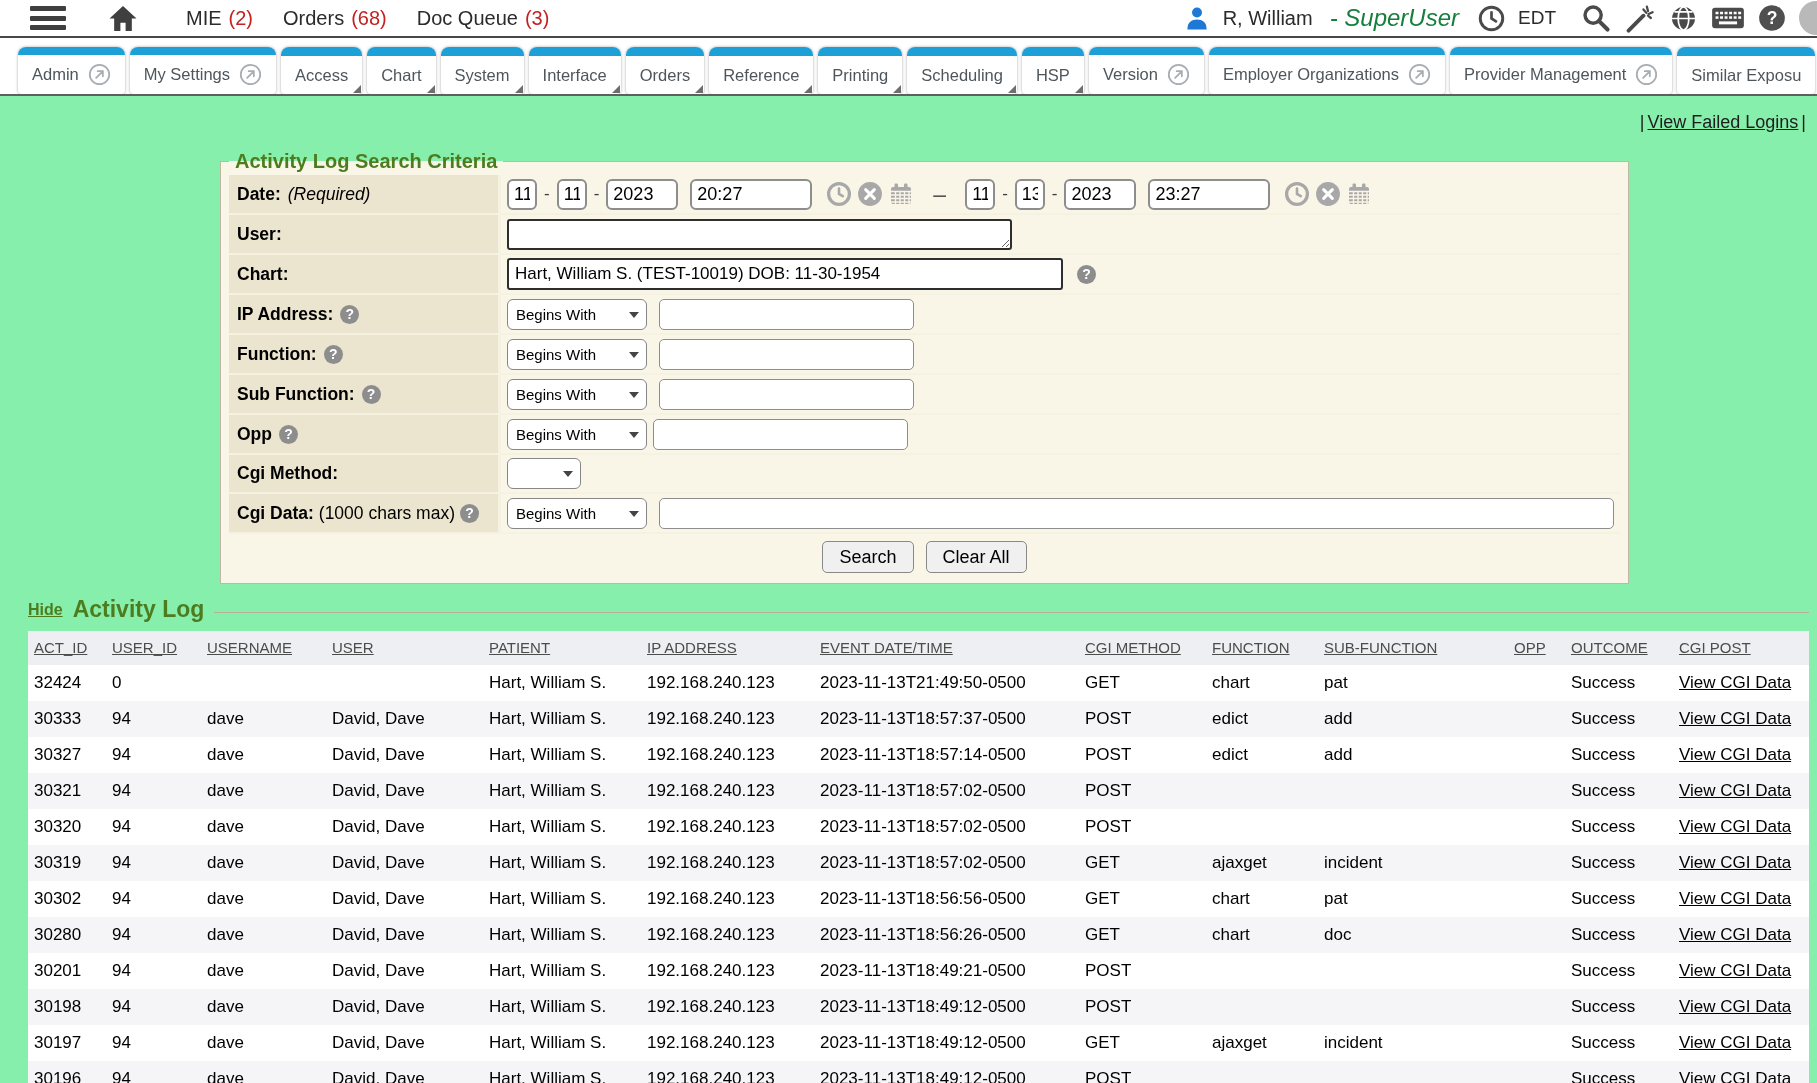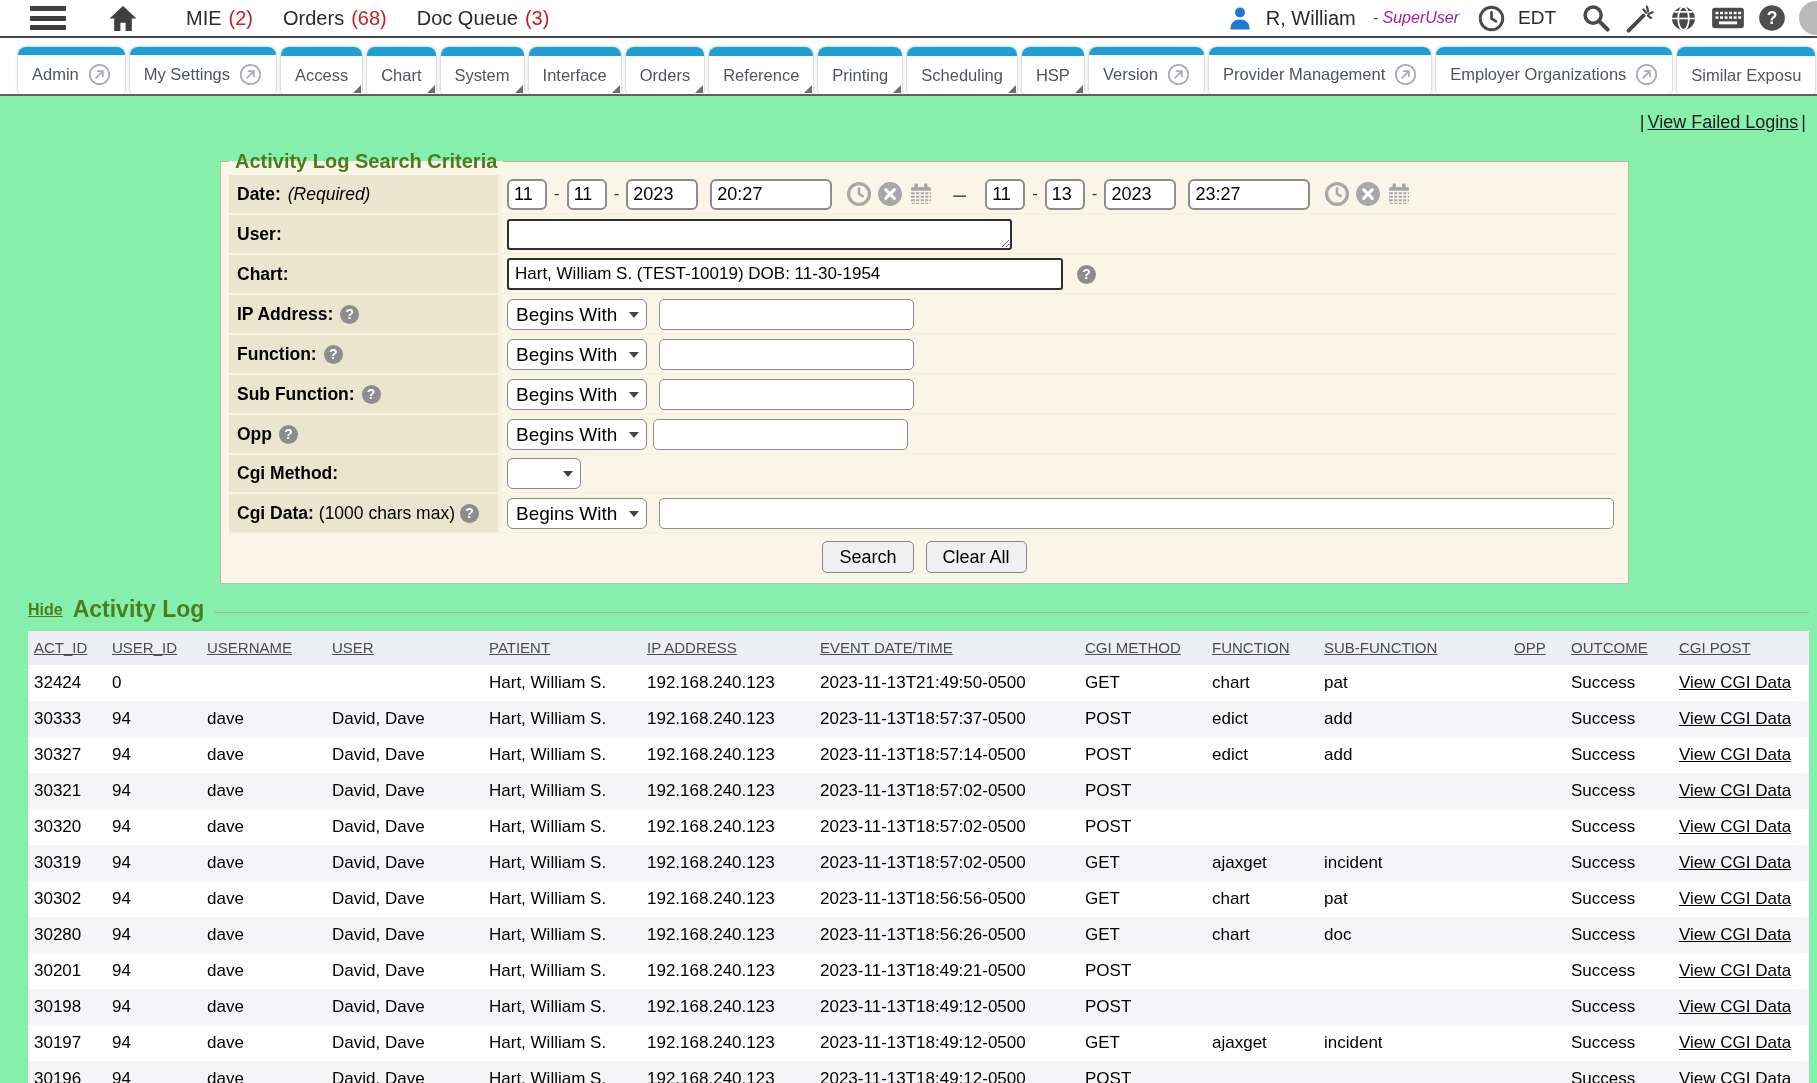--- a/index.html
+++ b/index.html
@@ -9,21 +9,21 @@
   .topbar{height:36px;background:#fff;border-bottom:2px solid #474747;display:flex;align-items:center;padding:0 0 0 30px;box-sizing:content-box;}
   .hamburger{width:36px;height:24px;display:inline-flex;flex-direction:column;justify-content:space-between;cursor:pointer;}
   .hamburger span{display:block;height:5px;background:#3f3f3f;border-radius:1px;}
   .tb-icon{display:inline-flex;align-items:center;}
   .home-wrap{margin-left:42px;}
   .crumbs{display:flex;align-items:center;gap:30px;margin-left:48px;}
   .crumb{display:flex;align-items:flex-start;gap:7px;font-size:20px;color:#2b2b2b;text-decoration:none;cursor:pointer;}
   .crumb .cnt{color:#c22222;}
   .tb-right{margin-left:auto;display:flex;align-items:center;gap:13px;padding-right:0;}
   .tb-user-name{font-size:20px;color:#2b2b2b;}
-  .tb-user-role{font-size:16px;color:#a21caf;font-style:italic;margin-left:4px;}
+  .tb-user-role{font-size:24px;color:#15803d;font-style:italic;margin-left:4px;}
   .tb-tz{font-size:19px;color:#2b2b2b;}
   .partial-avatar{width:34px;height:34px;border-radius:50%;background:#b9b9b9;margin-right:-16px;flex:0 0 auto;}
 
   
   .tabstrip{height:56px;background:#fff;border-bottom:2px solid #5f5f5f;display:flex;align-items:flex-end;gap:5px;padding-left:18px;overflow:hidden;white-space:nowrap;}
   .tab{flex:0 0 auto;height:47px;display:flex;flex-direction:column;border-radius:8px 8px 4px 4px;box-shadow:0 0 3px rgba(0,0,0,.35);background:#fff;position:relative;cursor:pointer;}
   .tab-top{height:9px;background:#1da0d8;border-radius:8px 8px 0 0;}
   .tab-body{flex:1;display:flex;align-items:center;gap:9px;padding:8px 14px;font-size:16.5px;color:#4e565c;position:relative;}
   .tab-caret{position:absolute;right:1px;bottom:1px;width:0;height:0;border-left:8px solid transparent;border-bottom:8px solid #6e6e6e;}
   .ticon{flex:0 0 auto;}
@@ -40,30 +40,30 @@
   .frow{display:flex;border-bottom:2px solid #f6f2e2;min-height:38px;}
   .frow.short{min-height:33px;}
   .flabel{width:272px;flex:0 0 272px;background:#ebe4ce;display:flex;align-items:center;gap:7px;padding-left:8px;font-size:17.5px;color:#000;border-right:3px solid #f6f2e2;box-sizing:border-box;}
   .flabel .lbl{font-weight:bold;}
   .flabel .note{font-style:italic;font-weight:normal;}
   .flabel .note2{font-weight:normal;}
   .ffield{flex:1;background:#f9f5e7;display:flex;align-items:center;gap:6px;padding:3px 6px;}
   .qicon{width:19px;height:19px;border-radius:50%;background:#8d8d8d;color:#fff;display:inline-flex;align-items:center;justify-content:center;flex:0 0 auto;}
   .qicon::after{content:"?";font-size:14px;font-weight:bold;font-family:"Liberation Sans",sans-serif;}
   .din{border:2px solid #8d8d8d;border-radius:6px;height:31px;box-sizing:border-box;background:#fff;color:#000;font-size:18px;font-family:inherit;padding:0 5px;}
-  .w2{width:40px;} .w4{width:72px;} .wt{width:122px;}
+  .w2{width:30px;} .w4{width:72px;} .wt{width:122px;}
   .dsh{color:#3c3c3c;font-size:17px;margin:0 1px;}
   .range-dash{color:#555;font-size:23px;margin:0 13px;}
   .dicons{display:inline-flex;align-items:center;gap:5px;margin-left:8px;cursor:pointer;}
   .darkin{border:2px solid #2e2e2e;border-radius:3px;background:#fff;font-size:17px;font-family:inherit;color:#000;box-sizing:border-box;}
   textarea.darkin{width:505px;height:31px;resize:both;padding:2px 4px;}
   input.chart{width:556px;height:32px;padding:0 6px;}
   .selwrap{position:relative;display:inline-flex;}
   .selwrap::after{content:"";position:absolute;right:8px;top:13px;border-left:5px solid transparent;border-right:5px solid transparent;border-top:6px solid #444;pointer-events:none;}
-  select.sel{appearance:none;-webkit-appearance:none;width:140px;height:31px;border:1px solid #878787;border-radius:6px;background:#fff;color:#000;font-size:19px;font-family:inherit;padding:0 22px 0 8px;}
+  select.sel{appearance:none;-webkit-appearance:none;width:140px;height:31px;border:1px solid #878787;border-radius:6px;background:#fff;color:#000;font-size:15px;font-family:inherit;padding:0 22px 0 8px;}
   select.sel.small{width:74px;}
   .tin{width:255px;height:31px;border:1px solid #8d8d8d;border-radius:5px;background:#fff;font-size:17px;font-family:inherit;padding:0 6px;box-sizing:border-box;}
   .tin.long{width:955px;}
   .btnrow{display:flex;justify-content:center;gap:12px;padding:7px 0 2px 0;}
   .btnrow button{font-size:18px;font-family:inherit;color:#000;background:#f0f0f0;border:1px solid #898989;border-radius:5px;padding:4px 16px;height:32px;cursor:pointer;}
 
   
   .al-head{margin:12px 8px 0 28px;display:flex;align-items:center;gap:10px;}
   .al-head a{color:#4d7c1f;font-weight:bold;font-size:16px;text-decoration:underline;cursor:pointer;}
   .al-head h2{color:#4d7c1f;font-size:23px;font-weight:bold;margin:0;}
@@ -265,31 +265,31 @@
           <span class="tab-label">Version</span>
           <svg class="ticon" width="23" height="23" viewBox="0 0 22 22">
             <circle cx="11" cy="11" r="9.3" fill="none" stroke="#a7adb2" stroke-width="1.7"></circle>
             <path d="M7.8 14.2 L13.8 8.2 M9.3 7.8 H14.2 V12.7" fill="none" stroke="#a7adb2" stroke-width="1.7" stroke-linecap="round"></path>
           </svg>
         </div>
       </div>
       <div class="tab">
         <div class="tab-top"></div>
         <div class="tab-body">
-          <span class="tab-label">Provider Management</span>
+          <span class="tab-label">Employer Organizations</span>
           <svg class="ticon" width="23" height="23" viewBox="0 0 22 22">
             <circle cx="11" cy="11" r="9.3" fill="none" stroke="#a7adb2" stroke-width="1.7"></circle>
             <path d="M7.8 14.2 L13.8 8.2 M9.3 7.8 H14.2 V12.7" fill="none" stroke="#a7adb2" stroke-width="1.7" stroke-linecap="round"></path>
           </svg>
         </div>
       </div>
       <div class="tab">
         <div class="tab-top"></div>
         <div class="tab-body">
-          <span class="tab-label">Employer Organizations</span>
+          <span class="tab-label">Provider Management</span>
           <svg class="ticon" width="23" height="23" viewBox="0 0 22 22">
             <circle cx="11" cy="11" r="9.3" fill="none" stroke="#a7adb2" stroke-width="1.7"></circle>
             <path d="M7.8 14.2 L13.8 8.2 M9.3 7.8 H14.2 V12.7" fill="none" stroke="#a7adb2" stroke-width="1.7" stroke-linecap="round"></path>
           </svg>
         </div>
       </div>
       <div class="tab">
         <div class="tab-top"></div>
         <div class="tab-body">
           <span class="tab-label">Similar Exposu</span>

